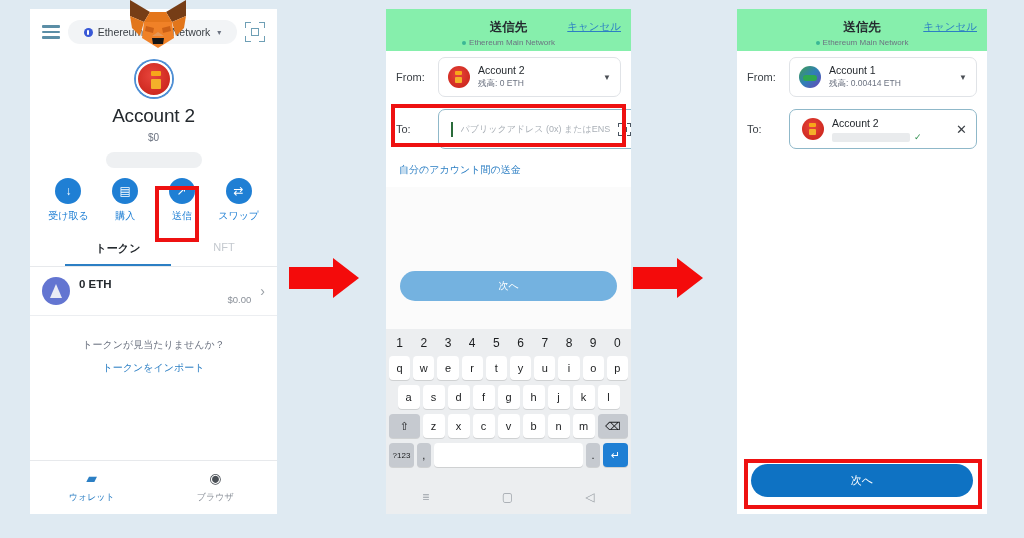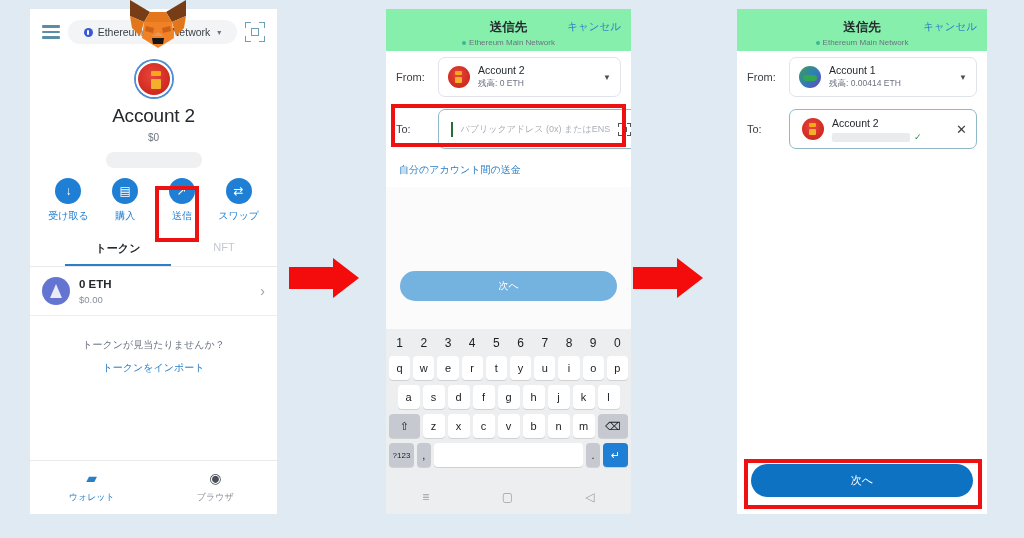--- a/index.html
+++ b/index.html
@@ -73,21 +73,21 @@
 
   .tabs { display:flex; border-bottom:1px solid #e7e9ec; margin-top:6px;padding-left:35px;}
   .tab { flex:1; text-align:center; padding:8px 0 8px; font-size:11px; color:#c4c9cf; }
   .tab.active { color:#24292e; font-weight:bold; border-bottom:2px solid #2c7fc4;}
 
   .token-row { display:flex; align-items:center; gap:9px; padding:10px 12px; border-bottom:1px solid #eceef1;}
   .eth-ic{width:28px;height:28px;border-radius:50%;background:#6375d1;display:flex;align-items:center;justify-content:center;flex:none;}
   .eth-ic::before{content:"";width:0;height:0;border-left:6px solid transparent;border-right:6px solid transparent;border-bottom:14px solid #e9ebf5;}
   .tk-txt{flex:1;}
   .tk-amt{font-size:11.5px;color:#24292e;font-weight:bold;}
-  .tk-fiat{font-size:9.5px;color:#8a9099;margin-top:4px;}
+  .tk-fiat{font-size:9.5px;color:#8a9099;margin-top:4px;text-align:right;}
   .tk-arrow{color:#9aa0a6;font-size:14px;}
 
   .no-token { text-align:center; padding-top:22px; }
   .no-token-q { font-size:10px;color:#6b7280;}
   .no-token-a { font-size:10px;color:#2c7fc4;margin-top:9px;}
 
   .p1-bottom {
     position:absolute;left:0;right:0;bottom:0;height:54px;border-top:1px solid #e7e9ec;
     display:flex;align-items:center;
   }
@@ -95,21 +95,21 @@
   .p1-bnav .bic{font-size:14px;display:block;line-height:1;}
   .p1-bnav .blab{font-size:9px;margin-top:6px;display:block;}
   .bnav-active .bic{color:#2c7fc4;} .bnav-active .blab{color:#2c7fc4;}
   .bnav-idle .bic{color:#4a4f55;} .bnav-idle .blab{color:#8a9099;}
 
   
   .send-head { text-align:center; padding:10px 0 4px; position:relative; background:#86efac;}
   .send-title{ font-size:12.5px;color:#24292e;font-weight:bold;}
   .send-net{ font-size:8px;color:#6b7280;margin-top:2px;}
   .send-net .gdot{display:inline-block;width:4px;height:4px;border-radius:50%;background:#3ab795;margin-right:3px;vertical-align:middle;}
-  .cancel-link{position:absolute;right:10px;top:11px;font-size:10.5px;color:#2c7fc4;}
+  .cancel-link{position:absolute;right:10px;top:11px;font-size:10.5px;color:#2c7fc4;text-decoration:underline;}
 
   .field-row{display:flex;align-items:center;gap:8px;padding:6px 10px;background:#fff;}
   .field-lab{font-size:11px;color:#3a3f45;width:34px;flex:none;}
   .field-box{
     flex:1;height:40px;border:1px solid #e0e3e7;border-radius:7px;background:#fff;
     display:flex;align-items:center;gap:8px;padding:0 9px;
   }
   .field-box.focus{border:1.4px solid #8fb8c9;padding-left:12px;}
   .av-sm{width:22px;height:22px;border-radius:50%;flex:none;}
   .av-red{background:radial-gradient(circle at 45% 40%, #e8453c 0%, #cf2a20 70%);position:relative;}

